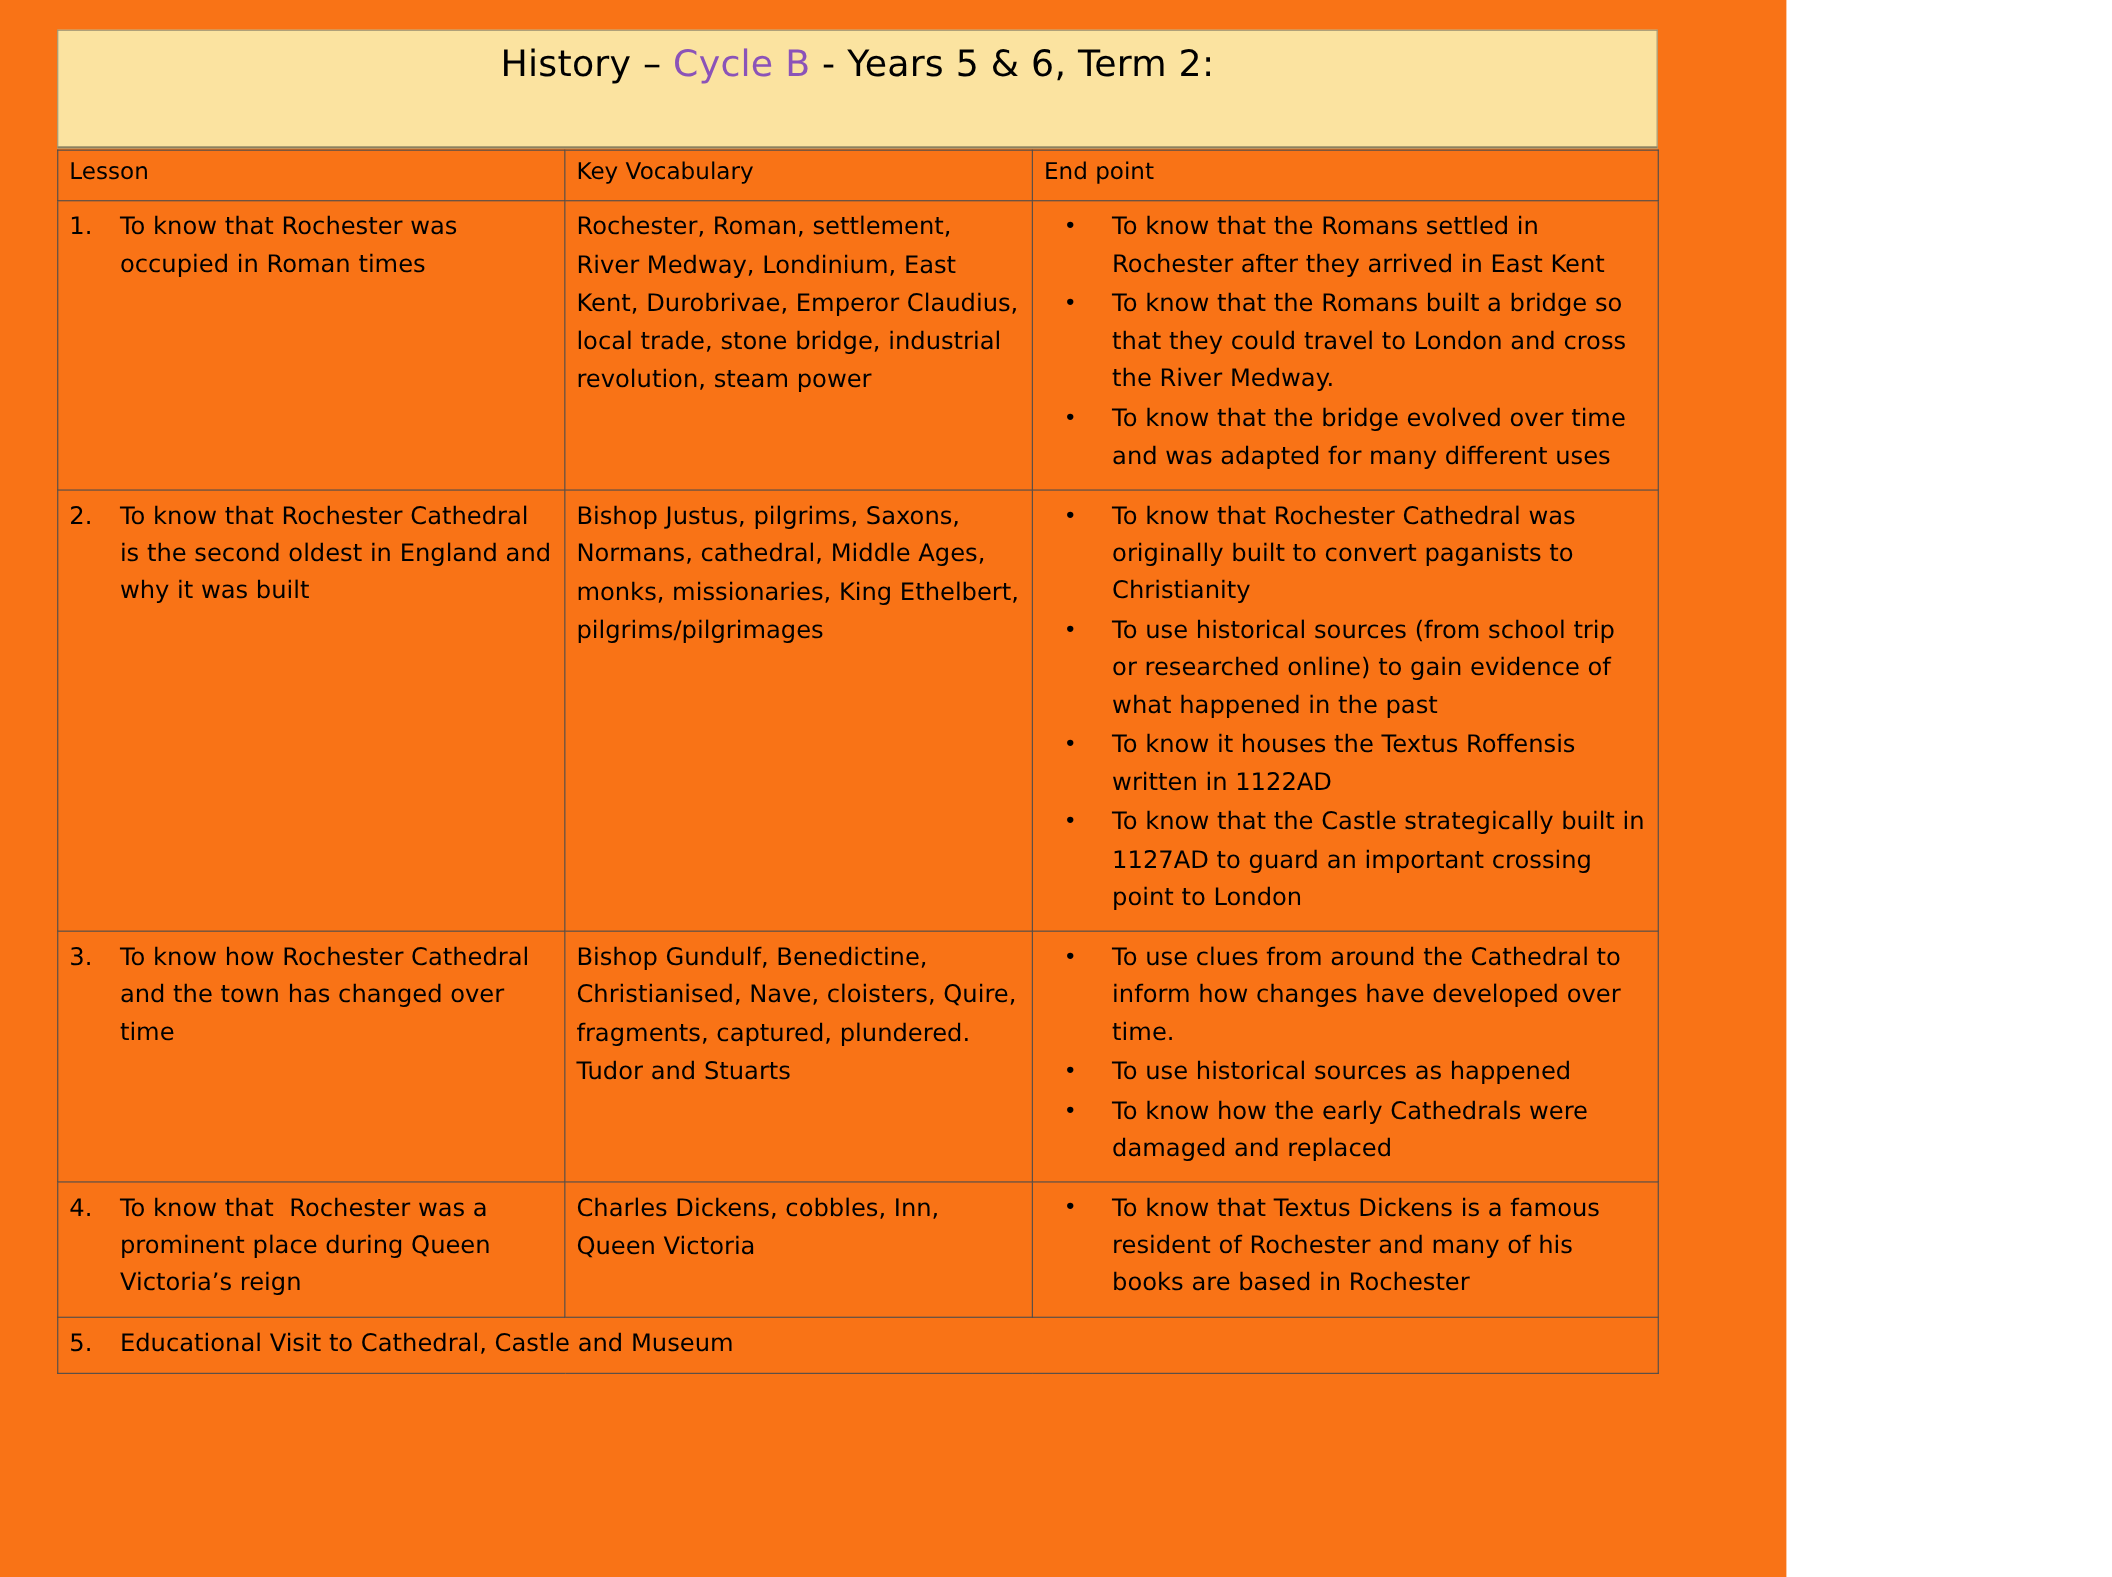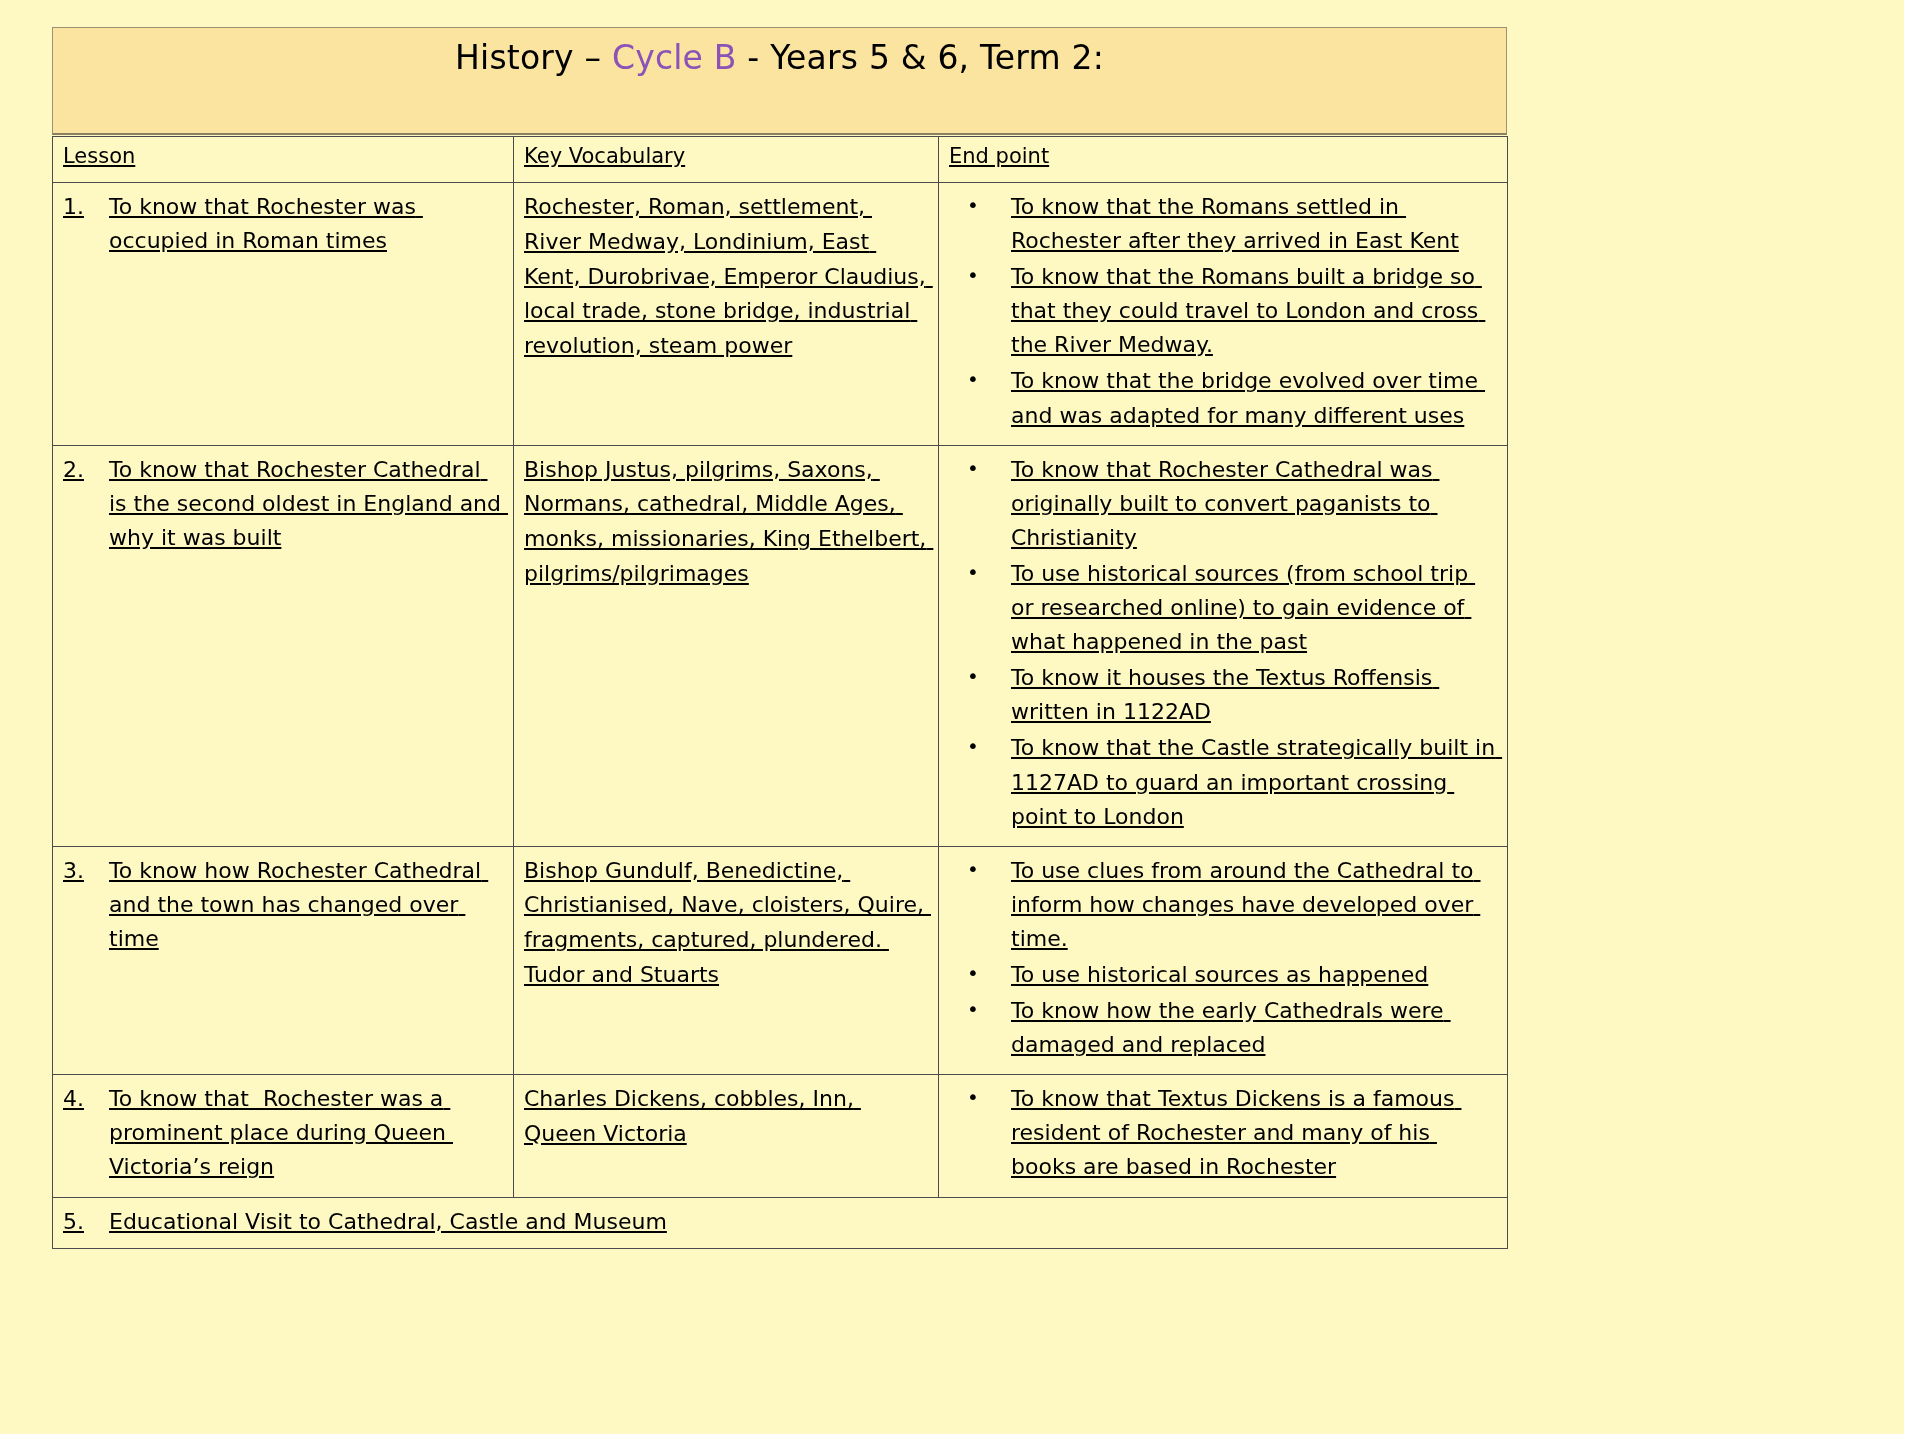--- a/index.html
+++ b/index.html
@@ -7,23 +7,23 @@
     margin: 0;
     padding: 0;
     background: #ffffff;
     width: 1920px;
     height: 1434px;
     font-family: "DejaVu Sans", sans-serif;
   }
 
   .page {
     position: relative;
-    width: 1904px;
+    width: 1624px;
     height: 1434px;
-    background: #fef9c3;
+    background: #f97316;
     overflow: hidden;
   }
 
   
   .title-banner {
     position: absolute;
     left: 52px;
     top: 27px;
     width: 1455px;
     min-height: 108px;
@@ -54,21 +54,20 @@
     width: 1455px;
     border-collapse: collapse;
     table-layout: fixed;
   }
   table.grid td, table.grid th {
     border: 1px solid #4c4c4c;
     vertical-align: top;
     padding: 7px 10px 10px 10px;
     text-align: left;
     font-weight: normal;
-    text-decoration: underline;
   }
   col.c-lesson { width: 461px; }
   col.c-vocab  { width: 425px; }
   col.c-end    { width: 569px; }
 
   th.hdr {
     font-size: 21px;
     font-weight: bold;
     padding: 8px 12px 9px 14px;
     height: 46px;

